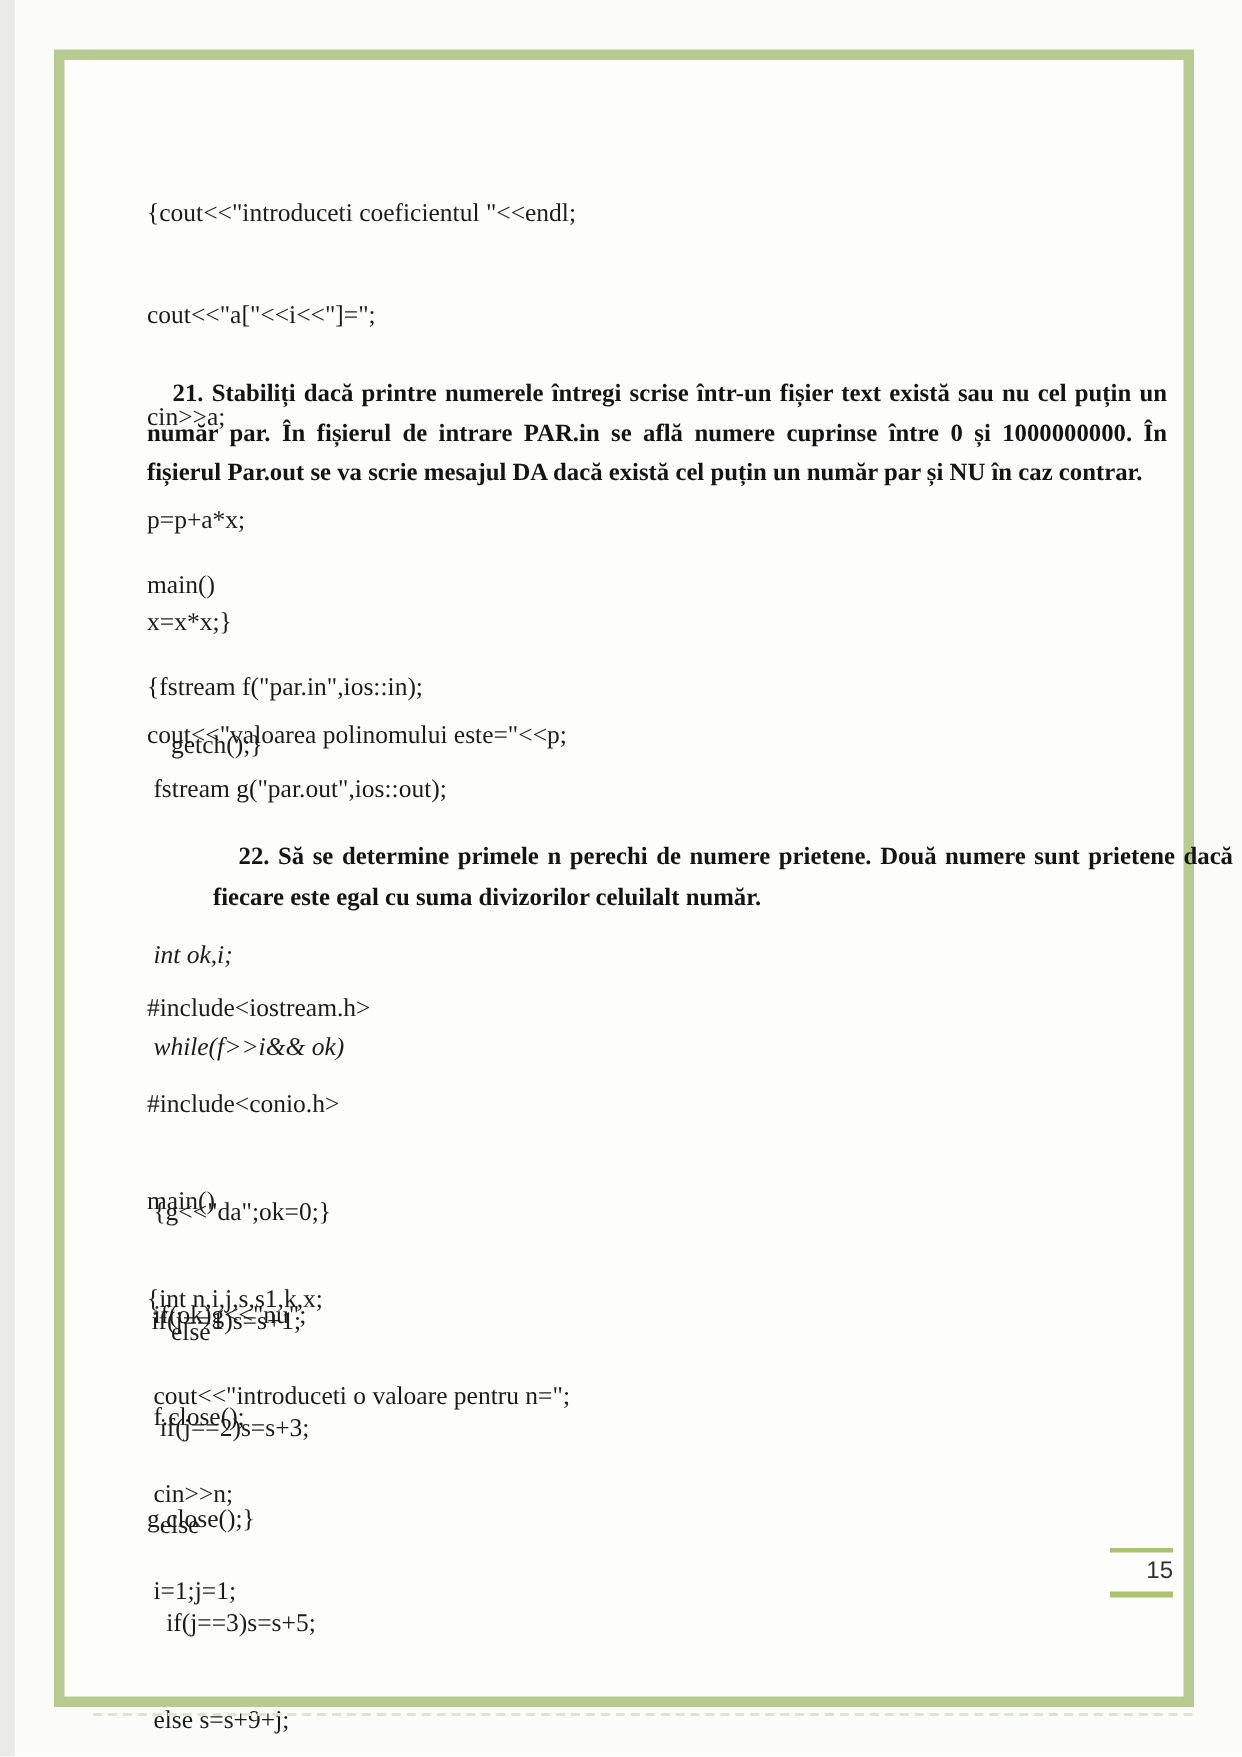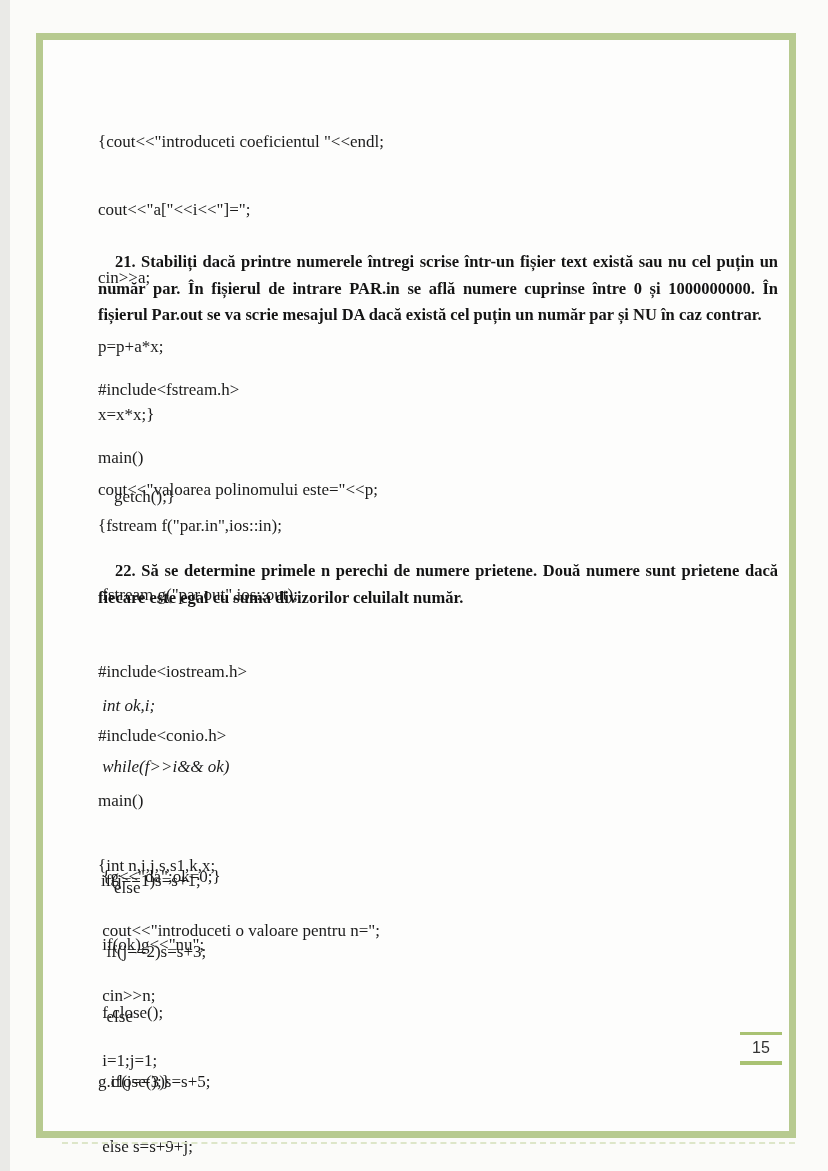--- a/index.html
+++ b/index.html
@@ -63,42 +63,42 @@
     font-size: 16.5px;
     line-height: 26.6px;
     color: #141414;
     text-align: justify;
     text-indent: 17px;
   }
   .pagenum-box {
     position: absolute;
     left: 740px; top: 1032px;
     width: 42px;
-    text-align: center;
+    text-align: right;
   }
   .pagenum-rule-top {
     height: 3px;
     background: #a9c273;
     margin-bottom: 2px;
   }
   .pagenum-rule-bottom {
     height: 4px;
     background: #a9c273;
     margin-top: 2px;
   }
   .pagenum-text {
     font-family: "Liberation Sans", "DejaVu Sans", sans-serif;
     font-size: 16px;
     color: #333333;
     line-height: 22px;
   }
   #c1   { top: 85px; }
   #p21  { top: 249px; }
   #c21  { top: 333px; }
-  #p22  { top: 558px; }
+  #p22  { top: 558px; margin-left: 44px; }
   #c22a { top: 616px; }
   #c22b { top: 823px; }
 </style>
 </head>
 <body>
 
 <div class="scan-strip"></div>
 
 <div class="page-frame"></div>
 
@@ -110,21 +110,20 @@
   <div class="line">x=x*x;}</div>
   <div class="ovl ovl-c1">
     <span class="ov-a">cout&lt;&lt;"valoarea polinomului este="&lt;&lt;p;</span>
     <span class="ov-b">getch();}</span>
   </div>
 </div>
 
 <div class="para" id="p21">21. Stabiliți dacă printre numerele întregi scrise într-un fișier text există sau nu cel puțin un număr par. În fișierul de intrare PAR.in se află numere cuprinse între 0 și 1000000000. În fișierul Par.out se va scrie mesajul DA dacă există cel puțin un număr par și NU în caz contrar.</div>
 
 <div class="code" id="c21">
-  <div class="line">#include&lt;fstream.h&gt;</div>
   <div class="line">main()</div>
   <div class="line">{fstream f("par.in",ios::in);</div>
   <div class="line"> fstream g("par.out",ios::out);</div>
   <div class="tight">
     <div class="line"> int ok,i;</div>
     <div class="line"> while(f&gt;&gt;i&amp;&amp; ok)</div>
   </div>
   <div class="line"> {g&lt;&lt;"da";ok=0;}</div>
   <div class="line"> if(ok)g&lt;&lt;"nu";</div>
   <div class="line"> f.close();</div>

